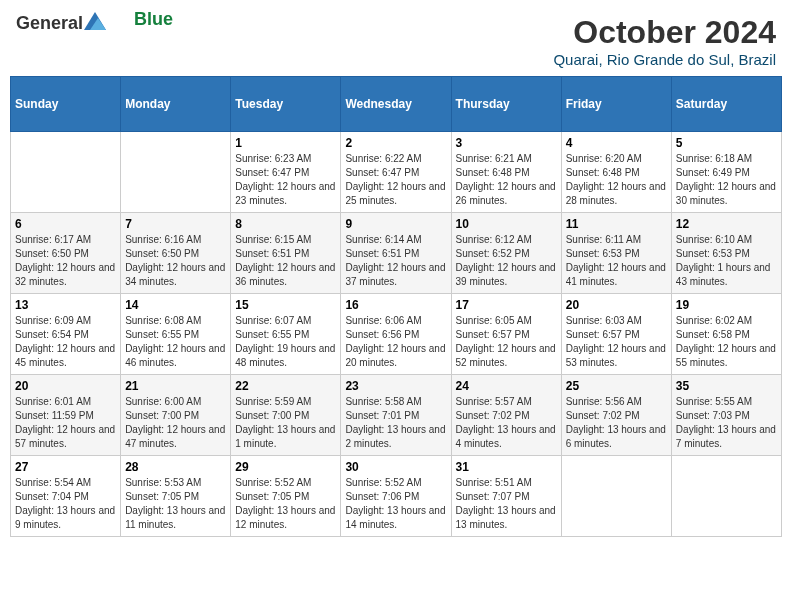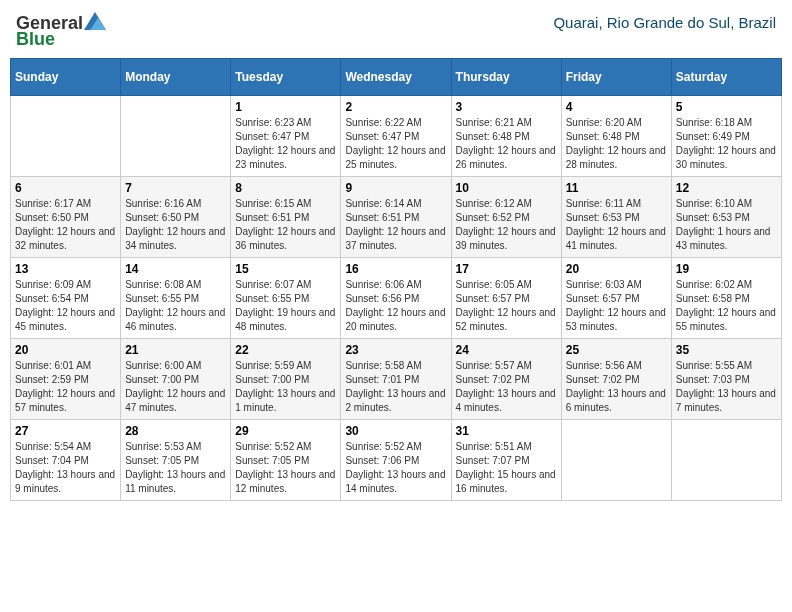--- a/index.html
+++ b/index.html
@@ -12,23 +12,24 @@
     }
     .header {
       display: flex;
       align-items: flex-start;
       justify-content: space-between;
       margin-bottom: 4px;
       padding: 4px 6px;
     }
     .logo {
       display: flex;
-      flex-direction: column;
+      flex-direction: row;
       align-items: flex-start;
       line-height: 1.1;
+      gap: 28px;
     }
     .logo-text-general {
       font-size: 18px;
       font-weight: bold;
       color: #333;
     }
     .logo-text-blue {
       font-size: 18px;
       font-weight: bold;
       color: #15803d;
@@ -46,21 +47,21 @@
       color: #0c4a6e;
     }
     table {
       width: 100%;
       border-collapse: collapse;
       font-size: 11px;
     }
     thead th {
       background-color: #2e74b5;
       color: #fff;
-      padding: 11px 4px;
+      padding: 20px 4px;
       text-align: left;
       font-size: 12px;
       font-weight: bold;
       border: 1px solid #2060a0;
     }
     td {
       border: 1px solid #ccc;
       vertical-align: top;
       padding: 4px 4px;
       width: calc(100% / 7);
@@ -90,20 +91,21 @@
     <div style="display:flex; align-items:center;">
       <span class="logo-text-general">General</span>
       <svg width="22" height="18" viewBox="0 0 22 18" style="margin-left:1px;margin-top:-6px;">
         <polygon points="0,18 11,0 22,18" fill="#2e74b5"></polygon>
         <polygon points="6,18 14,6 22,18" fill="#5aafe0"></polygon>
       </svg>
     </div>
     <span class="logo-text-blue" style="margin-top:-4px;">Blue</span>
   </div>
   <div class="title-block">
+    <div class="month-title">October 2024</div>
     <div class="location">Quarai, Rio Grande do Sul, Brazil</div>
   </div>
 </div>
 
 <table>
   <thead>
     <tr>
     <th>Sunday</th>
         <th>Monday</th>
         <th>Tuesday</th>
@@ -233,21 +235,21 @@
           <span class="day-num">19</span>
           <div class="cell-text">Sunrise: 6:02 AM</div>
           <div class="cell-text">Sunset: 6:58 PM</div>
           <div class="cell-text">Daylight: 12 hours and 55 minutes.</div>
         </td>
       </tr>
       <tr>
         <td>
           <span class="day-num">20</span>
           <div class="cell-text">Sunrise: 6:01 AM</div>
-          <div class="cell-text">Sunset: 2:59 PM</div>
+          <div class="cell-text">Sunset: 11:59 PM</div>
           <div class="cell-text">Daylight: 12 hours and 57 minutes.</div>
         </td>
         <td>
           <span class="day-num">21</span>
           <div class="cell-text">Sunrise: 6:00 AM</div>
           <div class="cell-text">Sunset: 7:00 PM</div>
           <div class="cell-text">Daylight: 12 hours and 47 minutes.</div>
         </td>
         <td>
           <span class="day-num">22</span>
@@ -302,19 +304,19 @@
         <td>
           <span class="day-num">30</span>
           <div class="cell-text">Sunrise: 5:52 AM</div>
           <div class="cell-text">Sunset: 7:06 PM</div>
           <div class="cell-text">Daylight: 13 hours and 14 minutes.</div>
         </td>
         <td>
           <span class="day-num">31</span>
           <div class="cell-text">Sunrise: 5:51 AM</div>
           <div class="cell-text">Sunset: 7:07 PM</div>
-          <div class="cell-text">Daylight: 15 hours and 16 minutes.</div>
+          <div class="cell-text">Daylight: 13 hours and 13 minutes.</div>
         </td>
         <td class="empty-cell"></td>
         <td class="empty-cell"></td>
       </tr>
     </tbody>
 </table>
 
 </body></html>

